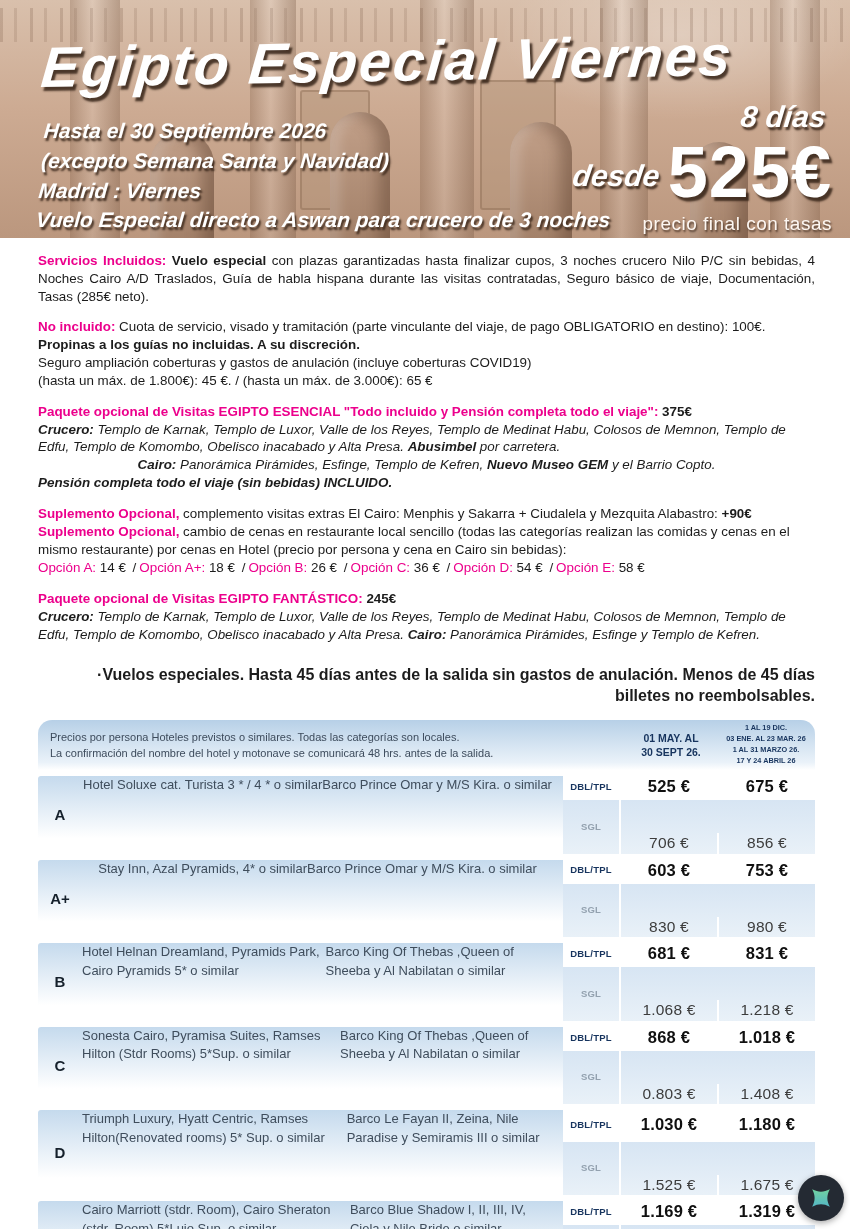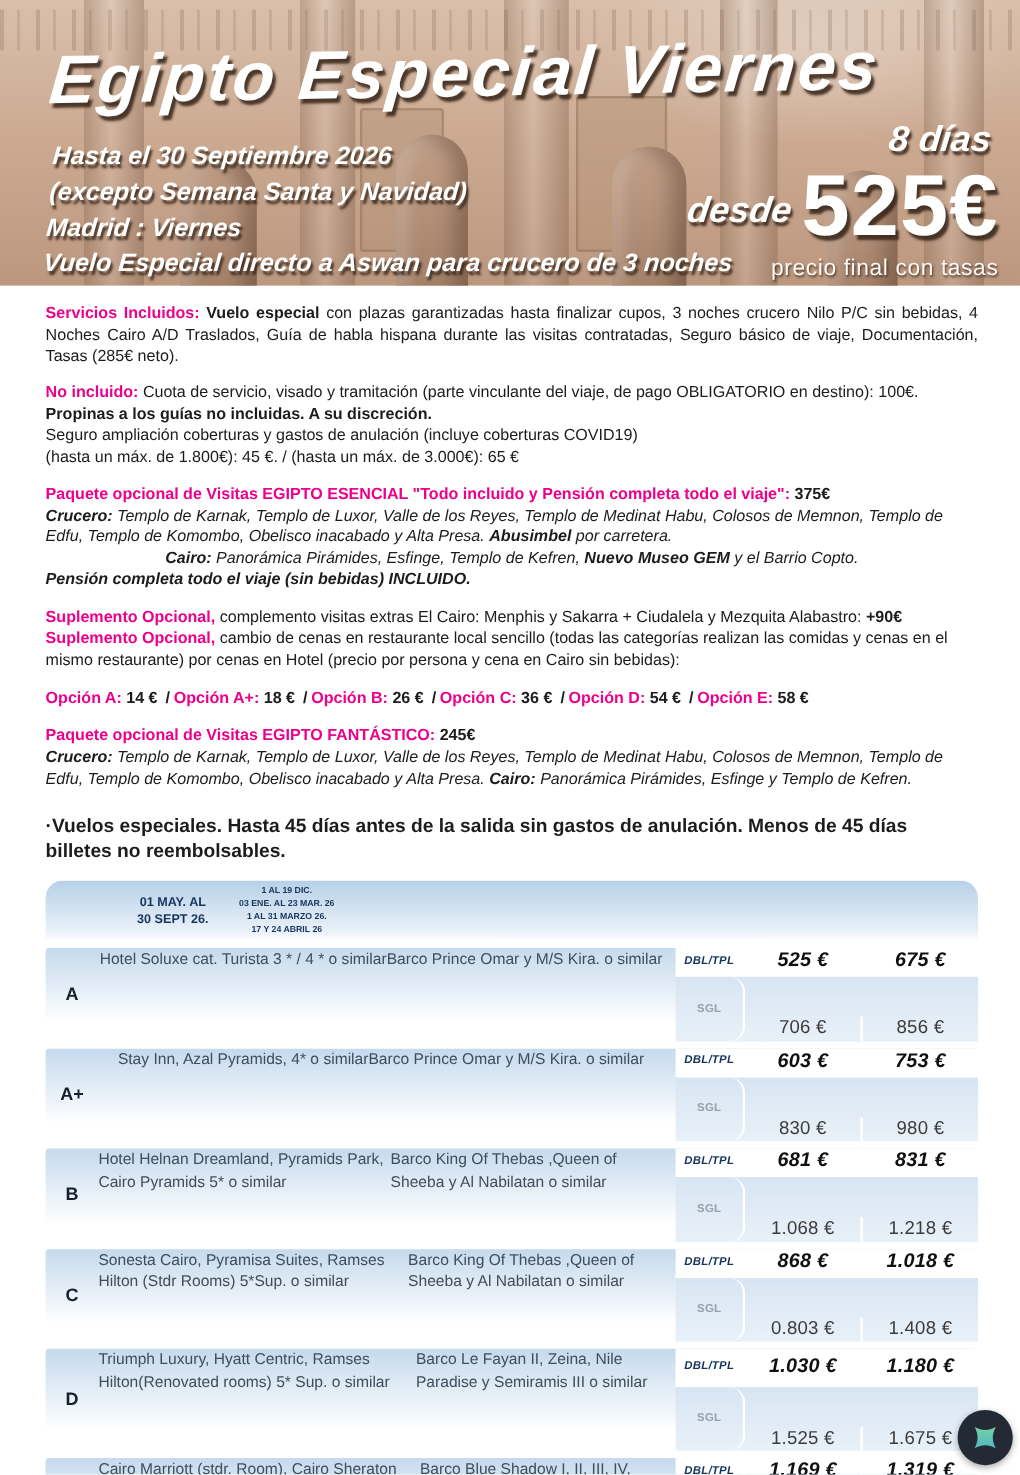--- a/index.html
+++ b/index.html
@@ -36,25 +36,25 @@
     text-shadow:2px 3px 2px rgba(52,34,22,.85); transform:skewX(-8deg); }
   .big-price { font-weight:bold; font-size:72px; line-height:.9; letter-spacing:1px;
     text-shadow:3px 4px 2px rgba(52,34,22,.85); }
   .price-note { font-size:19px; margin-top:8px; letter-spacing:.5px; text-shadow:1px 2px 2px rgba(52,34,22,.8); color:#fdf7f2; }
 
   
   .content { padding:14px 35px 0 38px; color:#1c1c1c; font-size:13.4px; line-height:1.33; }
   .para { margin-bottom:13px; }
   .justify { text-align:justify; }
   .pink { color:#EC008C; }
-  .b { font-weight:bold; }
+  .b { font-weight:bold;text-align:right; }
   .i { font-style:italic;text-align:center; }
   .bi { font-weight:bold; font-style:italic; }
   .blk { display:block; }
-  .opts { font-weight:bold; margin-top:15px; }
+  .opts { font-weight:normal; margin-top:1px; }
   .opts .sep { margin:0 3px; }
 
   .note-line { font-size:16px; margin-bottom:2px; }
 
   
   .ptable { margin-top:14px; }
   .thead { display:flex; min-height:50px; border-radius:14px 14px 0 0; margin-bottom:6px;
     background:linear-gradient(180deg,#b7d0e7 0%, #eaf2f9 85%, #fff 100%); align-items:center; }
   .thead .tnotes { flex:1; font-size:11px; color:#3d4b5c; padding:8px 10px 8px 12px; line-height:1.5; }
   .thead .spacer { width:58px; }
@@ -65,25 +65,25 @@
   .trow { display:flex; min-height:63px; margin-bottom:6px; border-radius:3px;
     background:linear-gradient(180deg,#c5daed 0%, #ffffff 80%); }
   .trow.tall { min-height:85px; }
   .trow.last { border-radius:3px 3px 10px 10px; }
   .cat { width:44px; display:flex; align-items:center; justify-content:center;
     font-weight:bold; font-size:15px; color:#15202b; }
   .desc { flex:1; display:flex; flex-direction:row; justify-content:center;
     color:#3f4d5c; font-size:13px; line-height:1.4; padding-right:10px; }
   .pblock { width:252px; display:flex; flex-direction:column; }
   .pr { flex:1; display:flex; }
-  .pr.dbl { background:#ffffff; border-bottom:2px solid #fff;font-style:italic; }
+  .pr.dbl { background:#ffffff; border-bottom:2px solid #fff; }
   .pr.sgl { background:linear-gradient(180deg,#d7e5f3,#e9f1f8); }
   .plabel { width:58px; display:flex; align-items:center; justify-content:center;
     font-size:9.5px; font-weight:bold; color:#17345e; border-right:2px solid #fff; letter-spacing:.2px; }
-  .pr.sgl .plabel { color:#93a1af;border-radius:13px; }
+  .pr.sgl .plabel { color:#93a1af; }
   .pv { flex:1; display:flex; align-items:center; justify-content:center;
     font-size:16.5px; font-weight:bold; color:#101010; border-right:2px solid #fff; letter-spacing:.2px; }
   .pv:last-child { border-right:none; }
   .pr.sgl .pv { font-weight:400; color:#3c3c3c; font-size:15.5px;margin-top:33px; }
 
   .fuel-note { text-align:right; color:#EC008C; font-size:11px; margin-top:4px; padding-right:2px; }
 
   .corner-fab { position:absolute; right:6px; bottom:8px; width:46px; height:46px; border-radius:50%;
     background:#242a33; display:flex; align-items:center; justify-content:center; box-shadow:0 2px 6px rgba(0,0,0,.35); }
 </style>
@@ -135,20 +135,24 @@
     <p class="para"><span class="pink b">Suplemento Opcional,</span><span> complemento visitas extras El Cairo: Menphis y Sakarra + Ciudalela y Mezquita Alabastro: </span><b>+90€</b><span class="blk"><span class="pink b">Suplemento Opcional,</span><span> cambio de cenas en restaurante local sencillo (todas las categorías realizan las comidas y cenas en el mismo restaurante) por cenas en Hotel (precio por persona  y cena en Cairo sin bebidas):</span></span><span class="blk opts"><span class="pink">Opción A:</span><span> 14 € </span><span class="sep">/</span><span class="pink">Opción A+:</span><span> 18 € </span><span class="sep">/</span><span class="pink">Opción B:</span><span> 26 € </span><span class="sep">/</span><span class="pink">Opción C:</span><span> 36 € </span><span class="sep">/</span><span class="pink">Opción D:</span><span> 54 € </span><span class="sep">/</span><span class="pink">Opción E:</span><span> 58 €</span></span></p>
 
     <p class="para"><span class="blk"><span class="pink b">Paquete opcional de Visitas EGIPTO FANTÁSTICO:</span><b> 245€</b></span><span class="i"><b>Crucero:</b><span> Templo de Karnak, Templo de Luxor,  Valle de los Reyes, Templo de Medinat Habu, Colosos de Memnon, Templo de Edfu, Templo de Komombo, Obelisco inacabado y Alta Presa. </span><b>Cairo:</b><span> Panorámica Pirámides, Esfinge y Templo de Kefren.</span></span></p>
 
     <div style="margin-top:20px;">
       <div class="note-line b">·Vuelos especiales.  Hasta 45 días antes de la salida sin gastos de anulación.  Menos de 45 días billetes no reembolsables.</div>
     </div>
 
     <div class="ptable">
       <div class="thead">
+        <div class="tnotes">
+          <span class="blk">Precios por persona Hoteles previstos o similares. Todas las categorías son locales.</span>
+          <span class="blk">La confirmación del nombre del hotel y motonave se comunicará 48 hrs. antes de la salida.</span>
+        </div>
         <div class="spacer"></div>
         <div class="hcol hcol1">
           <span class="blk">01 MAY. AL</span>
           <span class="blk">30 SEPT 26.</span>
         </div>
         <div class="hcol hcol2">
           <span class="blk">1 AL 19 DIC.</span>
           <span class="blk">03 ENE. AL 23 MAR. 26</span>
           <span class="blk">1 AL 31 MARZO 26.</span>
           <span class="blk">17 Y 24 ABRIL 26</span>

